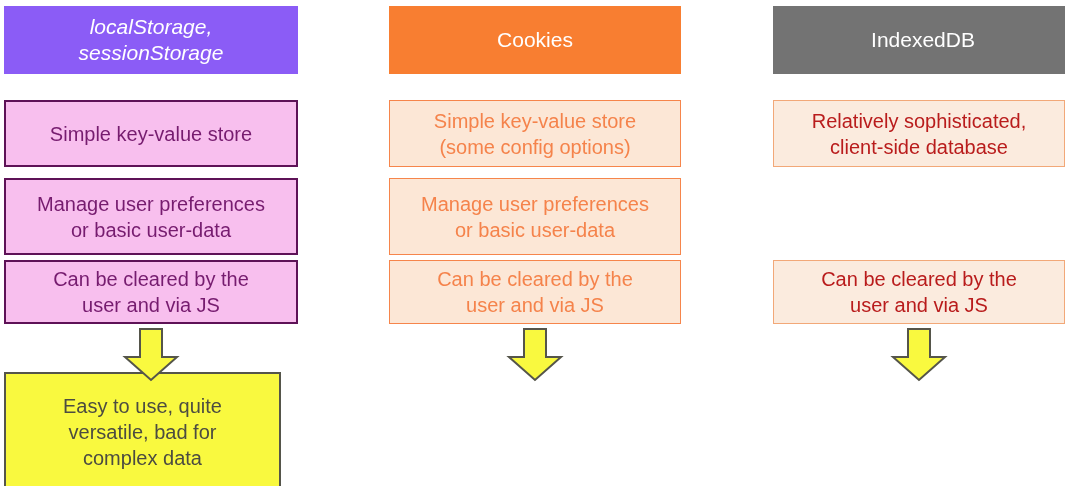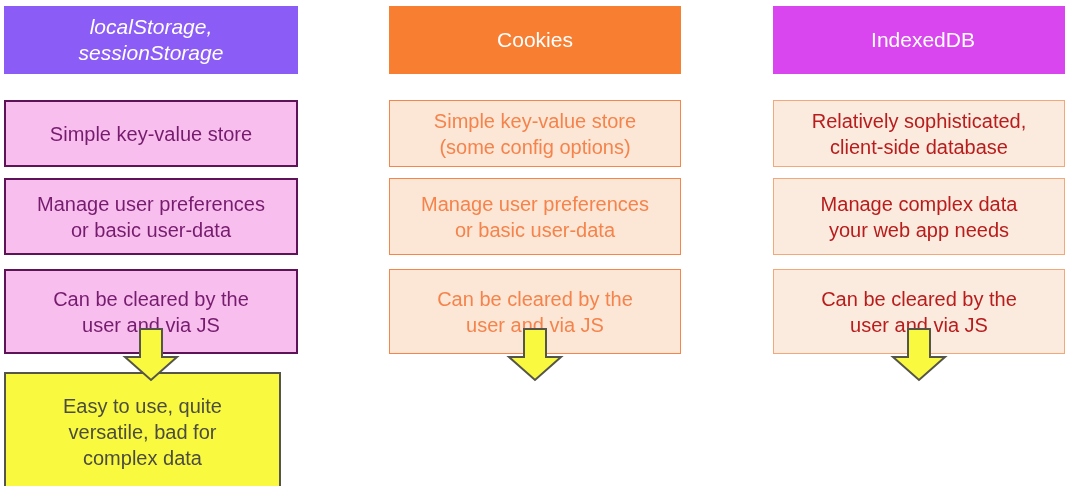--- a/index.html
+++ b/index.html
@@ -46,38 +46,38 @@
     display: flex;
     align-items: center;
     justify-content: center;
     text-align: center;
     font-size: 20px;
     line-height: 1.3;
     white-space: pre-line;
   }
   .f1 { top: 100px; height: 67px; }
   .f2 { top: 178px; height: 77px; }
-  .f3 { top: 269px; height: 85px; }
+  .f3 { top: 260px; height: 64px; }
 
   
   #col-storage .header { background: #8b5cf6; font-style: italic; }
   #col-storage .feature {
     background: #f8bfee;
     border: 2px solid #5e1257;
     color: #761c6f;
   }
   
   #col-cookies .header { background: #f87e31; }
   #col-cookies .feature {
     background: #fce7d6;
     border: 1.5px solid #f6854b;
     color: #f5834b;
   }
   
-  #col-indexeddb .header { background: #d946ef; padding-left: 8px; }
+  #col-indexeddb .header { background: #737373; padding-left: 8px; }
   #col-indexeddb .feature {
     background: #fbebde;
     border: 1.5px solid #f2a878;
     color: #b91c1c;
   }
 
   .arrow {
     position: absolute;
     top: 328px;
     left: 50%;
@@ -138,22 +138,20 @@
     <svg width="58" height="54" viewBox="0 0 58 54">
       <polygon points="18,1 40,1 40,29 55,29 29,52 3,29 18,29" fill="#f9f93f" stroke="#55554a" stroke-width="2"></polygon>
     </svg>
   </div>
 </div>
 
 <div class="column" id="col-indexeddb">
   <div class="header">IndexedDB</div>
   <div class="feature f1">Relatively sophisticated,
 client-side database</div>
-  <div class="feature f2">Manage complex data
-your web app needs</div>
   <div class="feature f3">Can be cleared by the
 user and via JS</div>
   <div class="arrow">
     <svg width="58" height="54" viewBox="0 0 58 54">
       <polygon points="18,1 40,1 40,29 55,29 29,52 3,29 18,29" fill="#f9f93f" stroke="#55554a" stroke-width="2"></polygon>
     </svg>
   </div>
 </div>
 
 </body></html>

